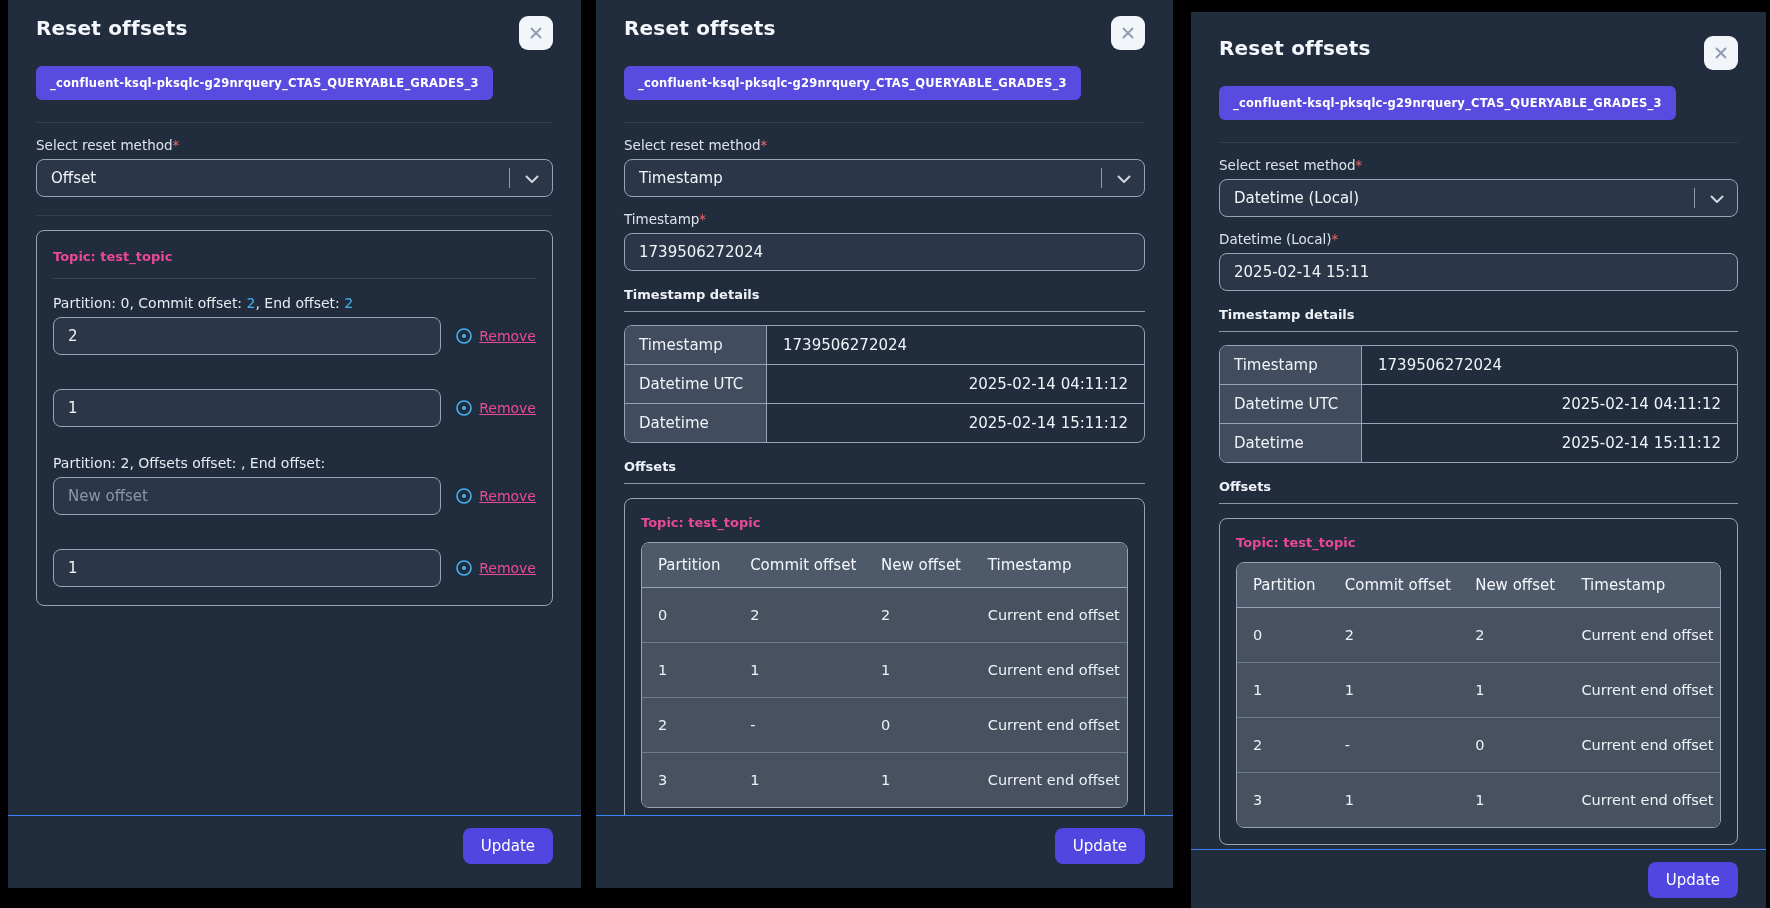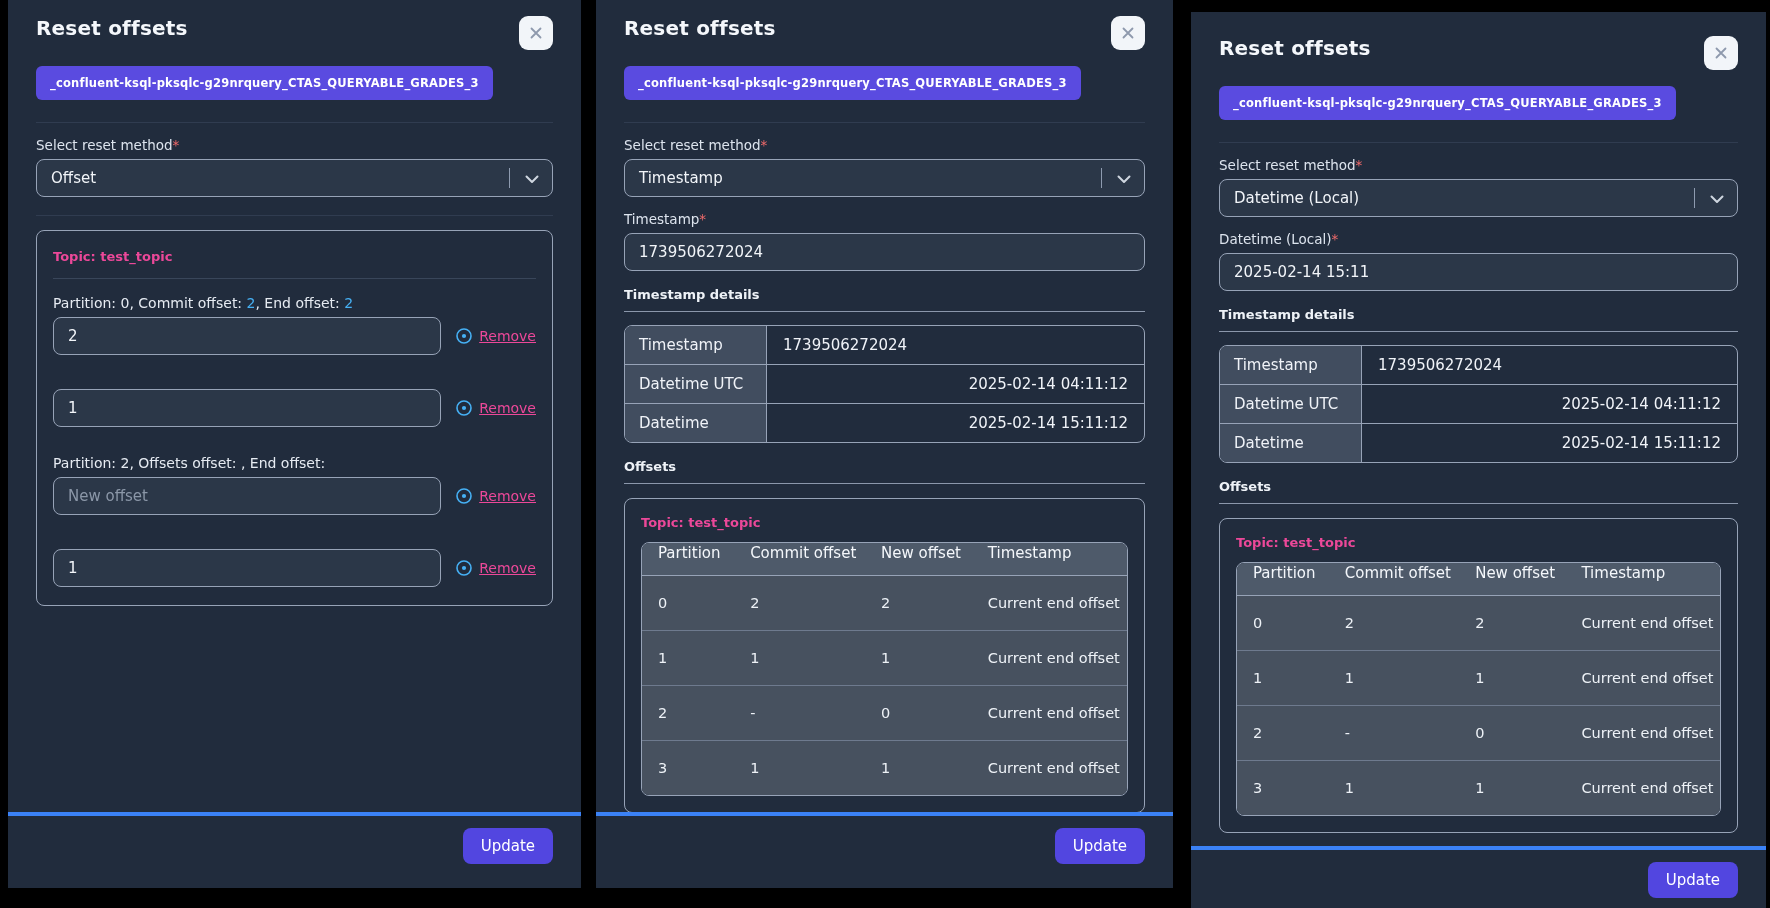--- a/index.html
+++ b/index.html
@@ -59,27 +59,27 @@
   .kv-table { border:1px solid #97a3b7; border-radius:8px; overflow:hidden; margin-top:13px; }
   .kv-row { display:flex; }
   .kv-row + .kv-row { border-top:1px solid #97a3b7;justify-content:space-between; }
   .kv-key { width:142px; background:#414d5f; padding:10px 14px; font-size:15px; color:#f0f3f8;
             border-right:1px solid #97a3b7; flex:0 0 auto; }
   .kv-val { padding:10px 16px; font-size:15px; color:#f0f3f8; }
 
   .offsets-box { border:1px solid #97a3b7; border-radius:8px; margin-top:14px; padding:16px; }
   .ot { border:1px solid #97a3b7; border-radius:8px; overflow:hidden; margin-top:12px; }
   .ot-header { display:flex; background:#4e5a6a; border-bottom:1px solid #97a3b7; }
-  .ot-header .cell { font-size:15px; color:#f4f7fb; padding:1px 4px 13px 16px; }
+  .ot-header .cell { font-size:15px; color:#f4f7fb; padding:13px 4px 13px 16px; }
   .ot-row { display:flex; background:#47515f; }
   .ot-row + .ot-row { border-top:1px solid #6e7a8e; }
   .ot-row .cell { font-size:14.5px; color:#eef2f7; padding:19px 4px 19px 16px; }
   .c1 { width:19%; } .c2 { width:27%; } .c3 { width:22%; } .c4 { width:32%; }
 
-  .footer { position:absolute; left:0; right:0; bottom:0; border-top:4px solid #3b82f6;
+  .footer { position:absolute; left:0; right:0; bottom:0; border-top:1px solid #3b82f6;
             padding:12px 28px 24px; display:flex; justify-content:flex-end; background:#212c3d; }
   .panel.tall .footer { padding-bottom:10px; }
   .update-btn { background:#5246e0; color:#fff; border:none; border-radius:8px; font-size:15px;
                 padding:9px 18px; cursor:pointer; font-family:"DejaVu Sans","Liberation Sans",sans-serif; }
 </style>
 </head>
 <body>
 
 <div class="canvas">
 

